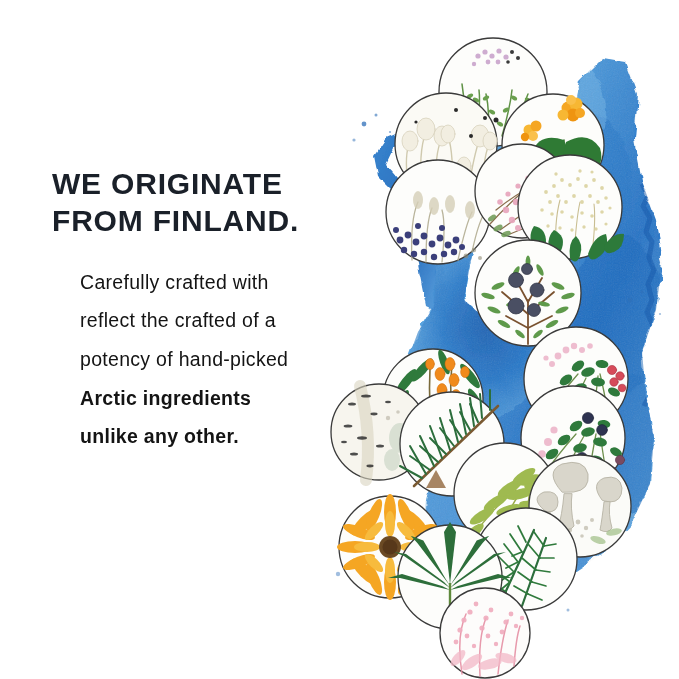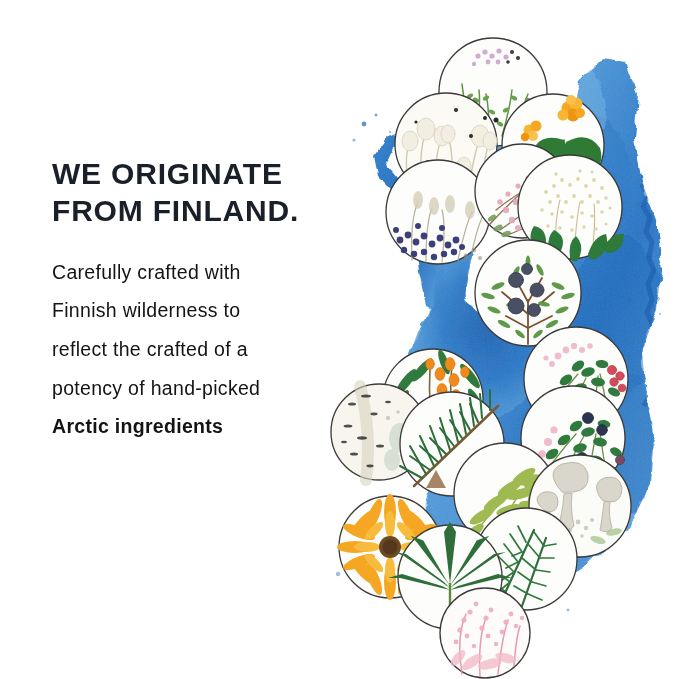--- a/index.html
+++ b/index.html
@@ -16,21 +16,21 @@
     width: 679px;
     height: 679px;
     background: #ffffff;
     overflow: hidden;
   }
 
   
   #copy-block {
     position: absolute;
     left: 52px;
-    top: 156px;
+    top: 166px;
     width: 310px;
   }
   #headline {
     margin: 0;
     font-family: "Liberation Sans", sans-serif;
     font-weight: 700;
     font-size: 30px;
     line-height: 1.23;
     letter-spacing: 0.8px;
     color: #1a2029;
@@ -41,21 +41,21 @@
   #body-copy {
     margin: 0;
     padding-top: 23px;
     font-family: "Liberation Sans", sans-serif;
     font-size: 19.5px;
     line-height: 1.98;
     letter-spacing: 0.3px;
     color: #141414;
     font-weight: 400;
   }
-  #body-copy .bc-line { display: block; white-space: nowrap; }
+  #body-copy .bc-line { display: block; white-space: nowrap; margin-left: 28px; }
   #body-copy .bc-line.strong { font-weight: 700; }
 
   
   #map-art {
     position: absolute;
     left: 330px;
     top: 14px;
     width: 349px;
     height: 665px;
   }
@@ -68,24 +68,24 @@
 
   <div id="copy-block">
 
     <h1 id="headline">
       <span class="hl-line">WE ORIGINATE</span>
       <span class="hl-line">FROM FINLAND.</span>
     </h1>
 
     <p id="body-copy">
       <span class="bc-line">Carefully crafted with</span>
-      <span class="bc-line">Finnish wilderness to</span>
       <span class="bc-line">reflect the crafted of a</span>
       <span class="bc-line">potency of hand-picked</span>
       <span class="bc-line strong">Arctic ingredients</span>
+      <span class="bc-line strong">unlike any other.</span>
     </p>
 
   </div>
 
   <div id="map-art">
     <svg viewBox="0 0 349 665" xmlns="http://www.w3.org/2000/svg">
       <defs>
 
         <filter id="wc" x="-20%" y="-20%" width="140%" height="140%">
           <feTurbulence type="fractalNoise" baseFrequency="0.055 0.07" numOctaves="4" seed="7" result="n"></feTurbulence>

